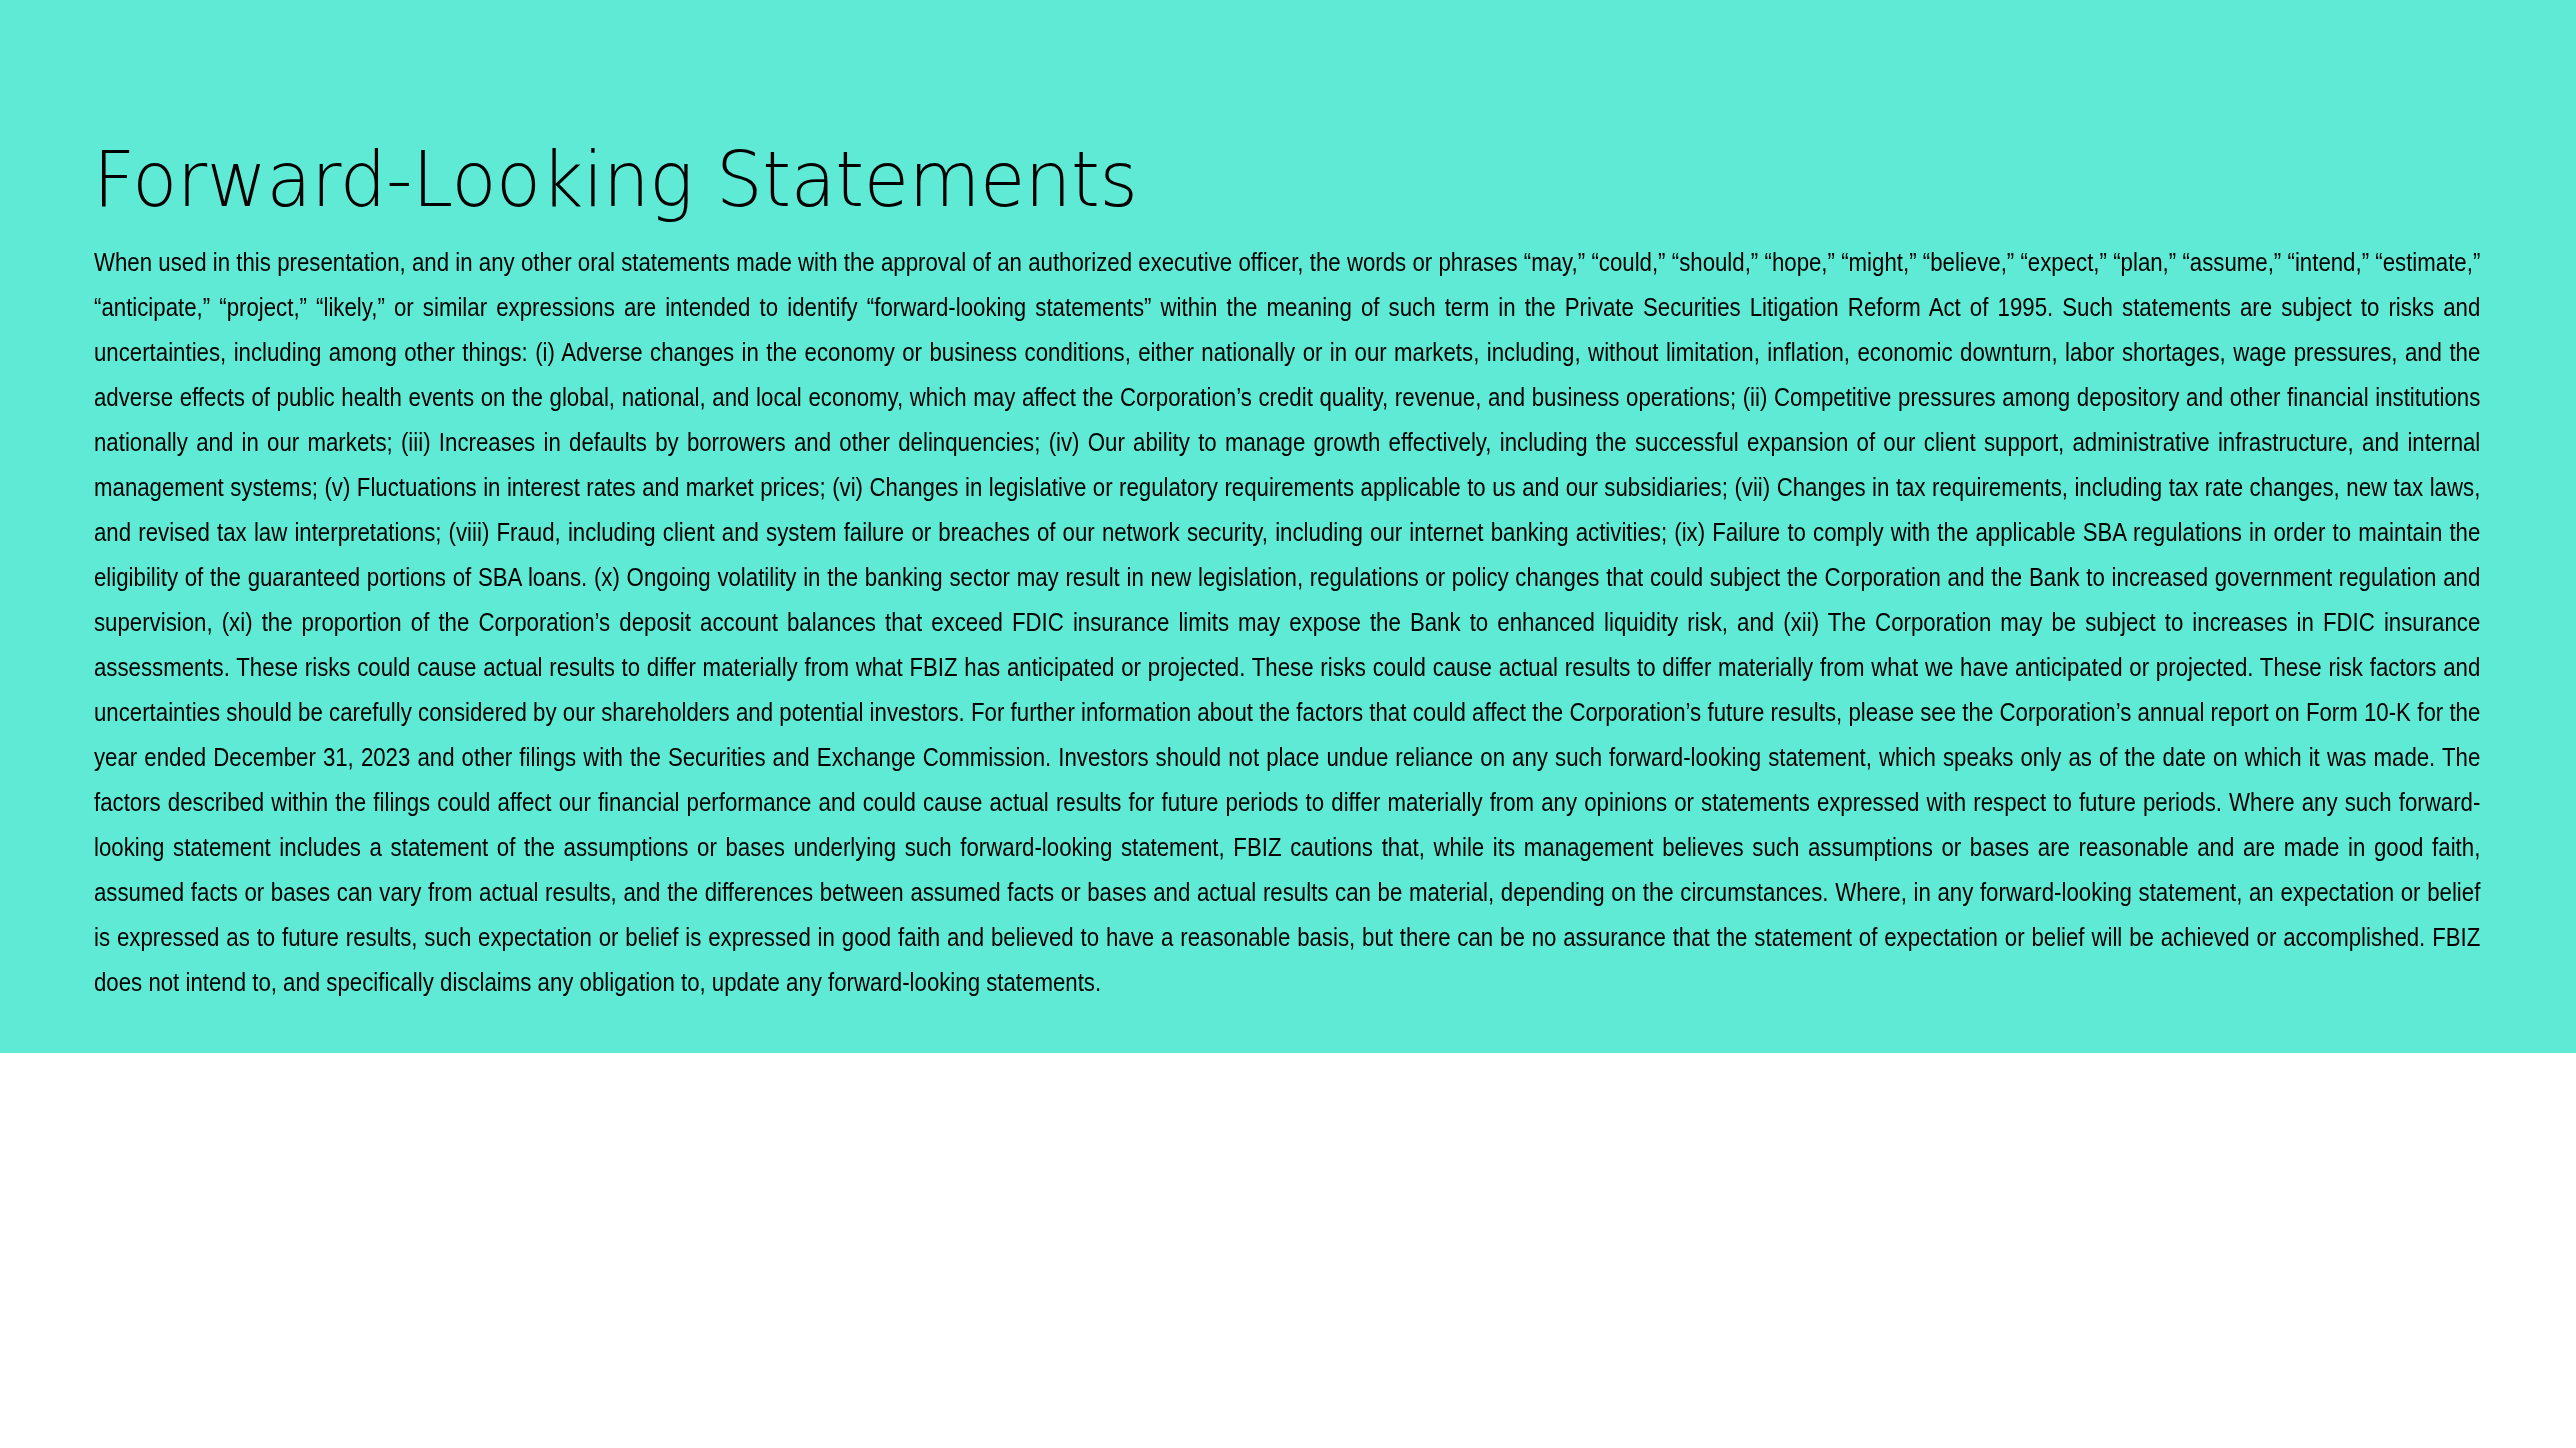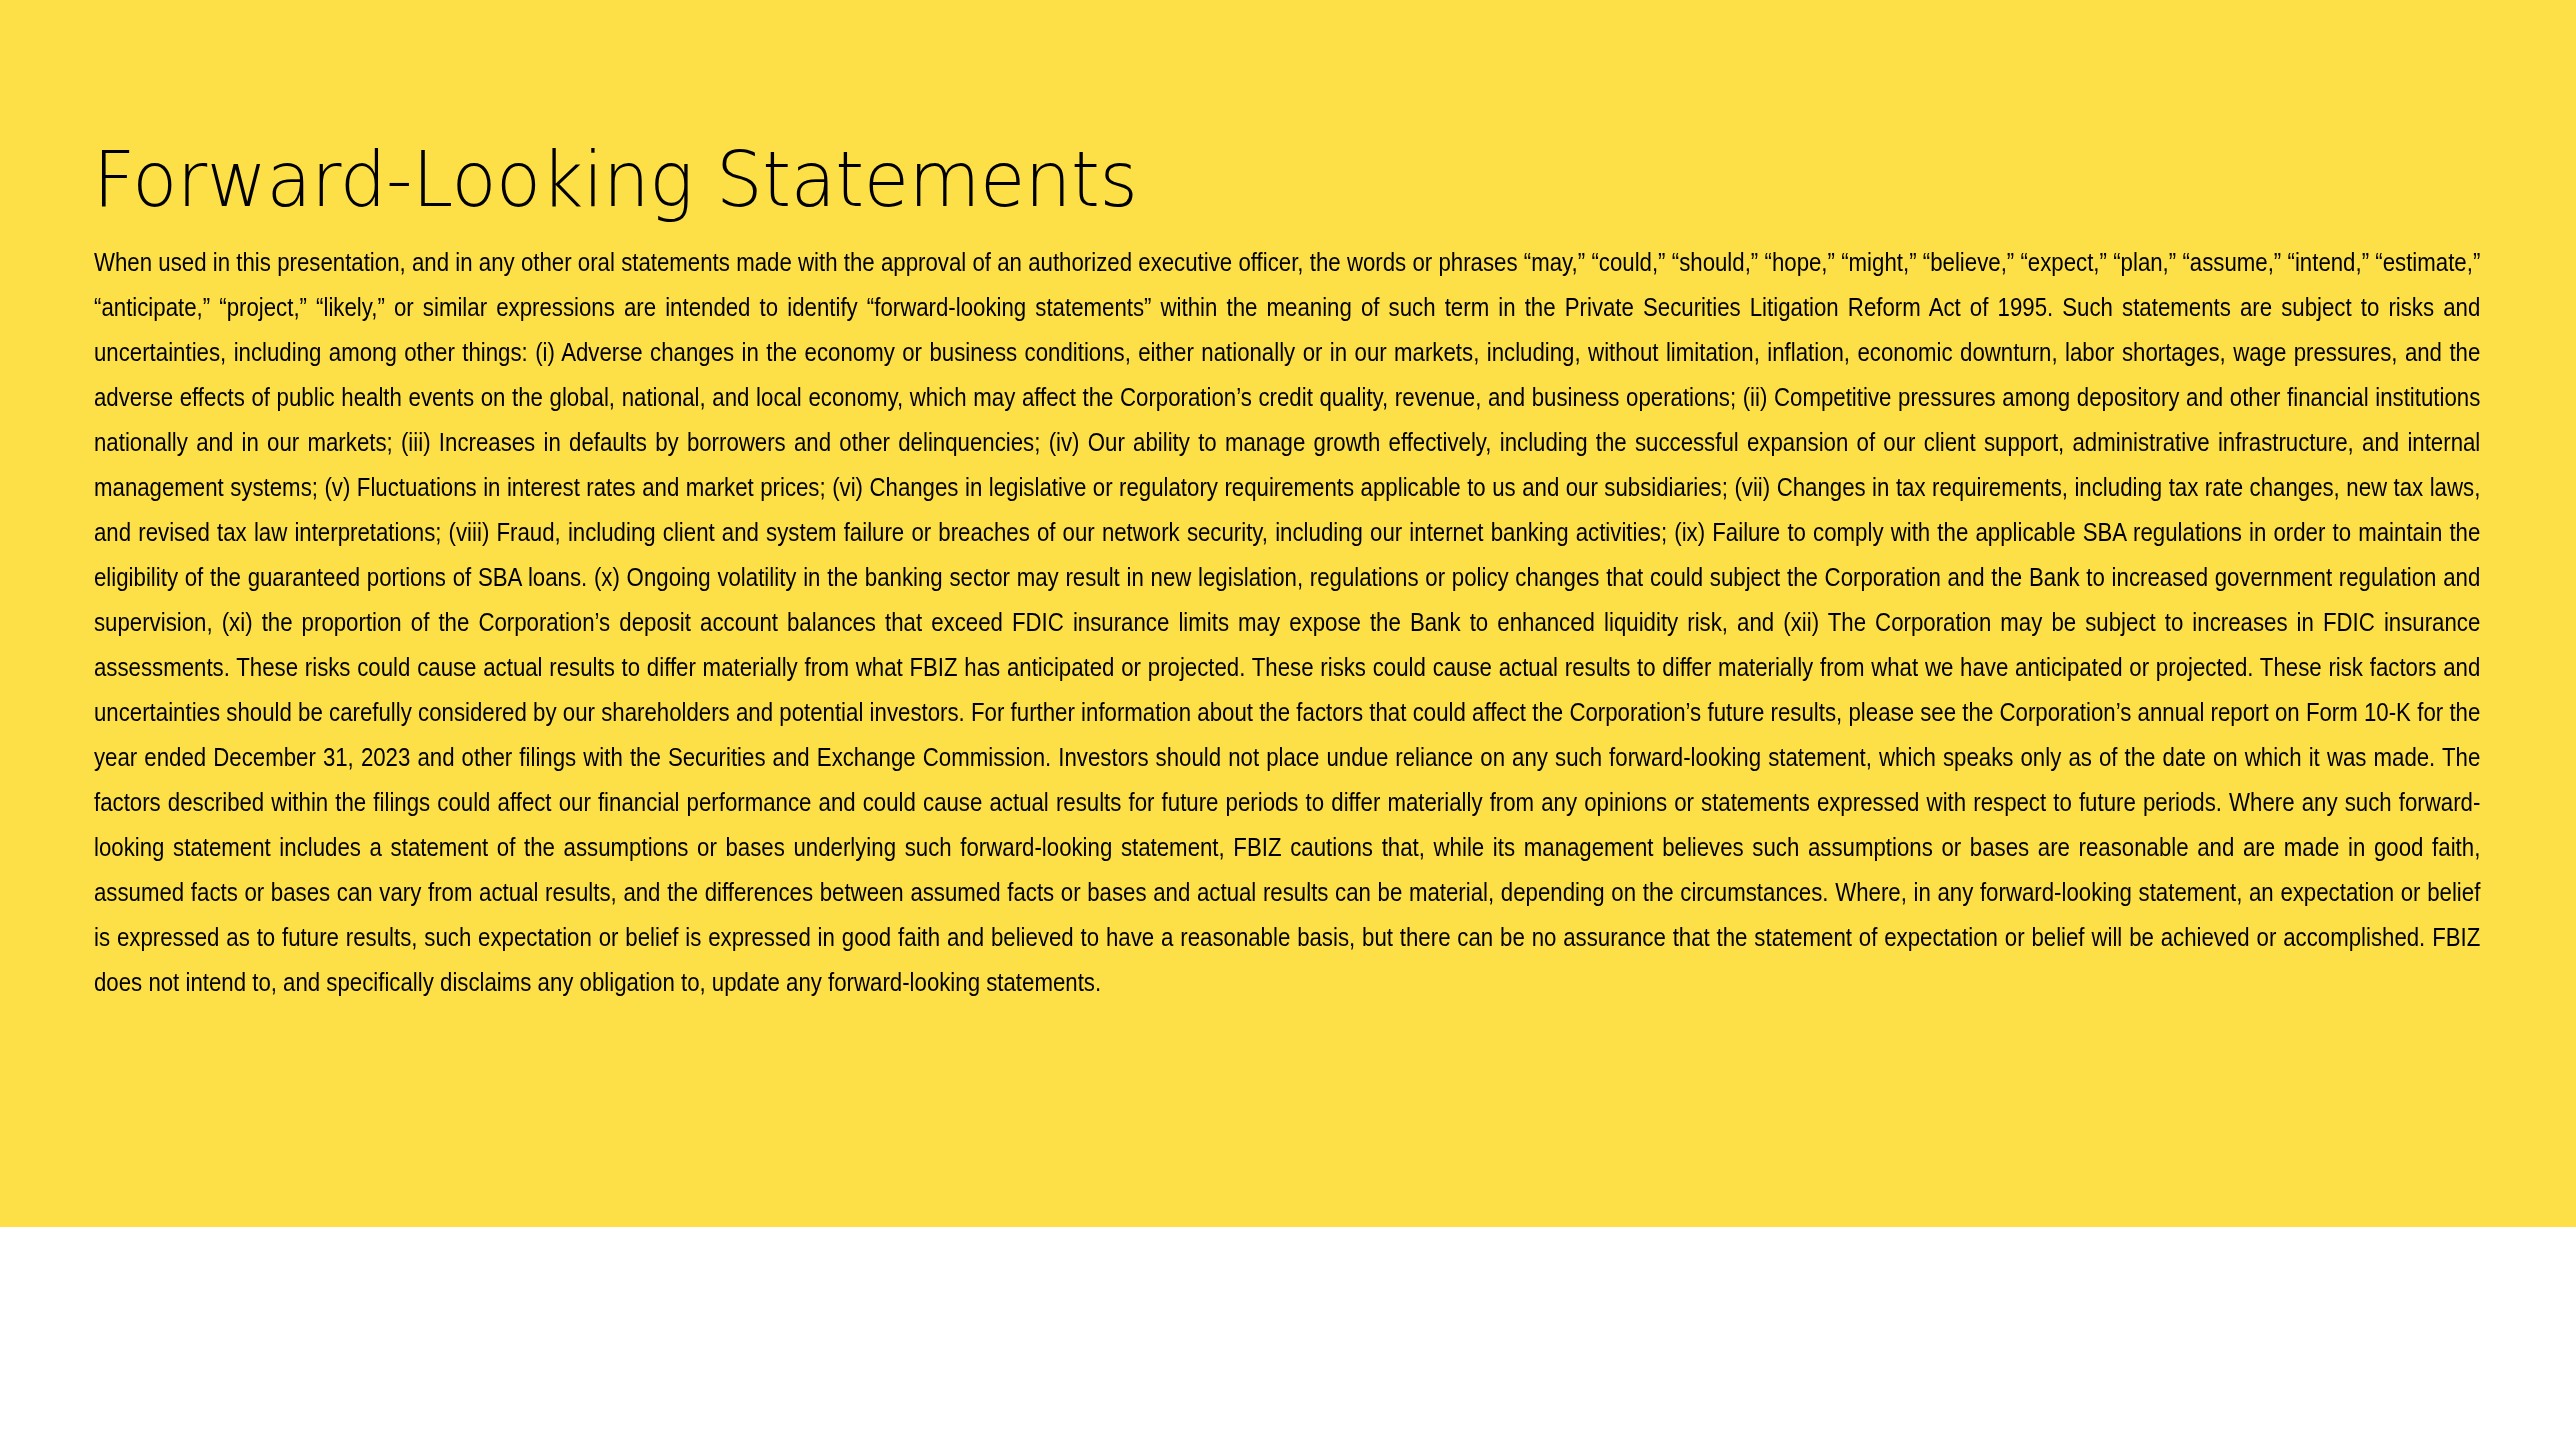--- a/index.html
+++ b/index.html
@@ -9,22 +9,22 @@
     background: #ffffff;
   }
 
   body {
     font-family: "Liberation Sans", "DejaVu Sans", sans-serif;
   }
 
   #slide {
     position: relative;
     width: 2576px;
-    height: 1227px;
-    background: #fde047;
+    height: 1053px;
+    background: #5eead4;
     overflow: hidden;
   }
 
   
   #slide-title {
     position: absolute;
     left: 93px;
     top: 89px;
     width: 2404px;
     font-family: "DejaVu Sans", "Liberation Sans", sans-serif;

